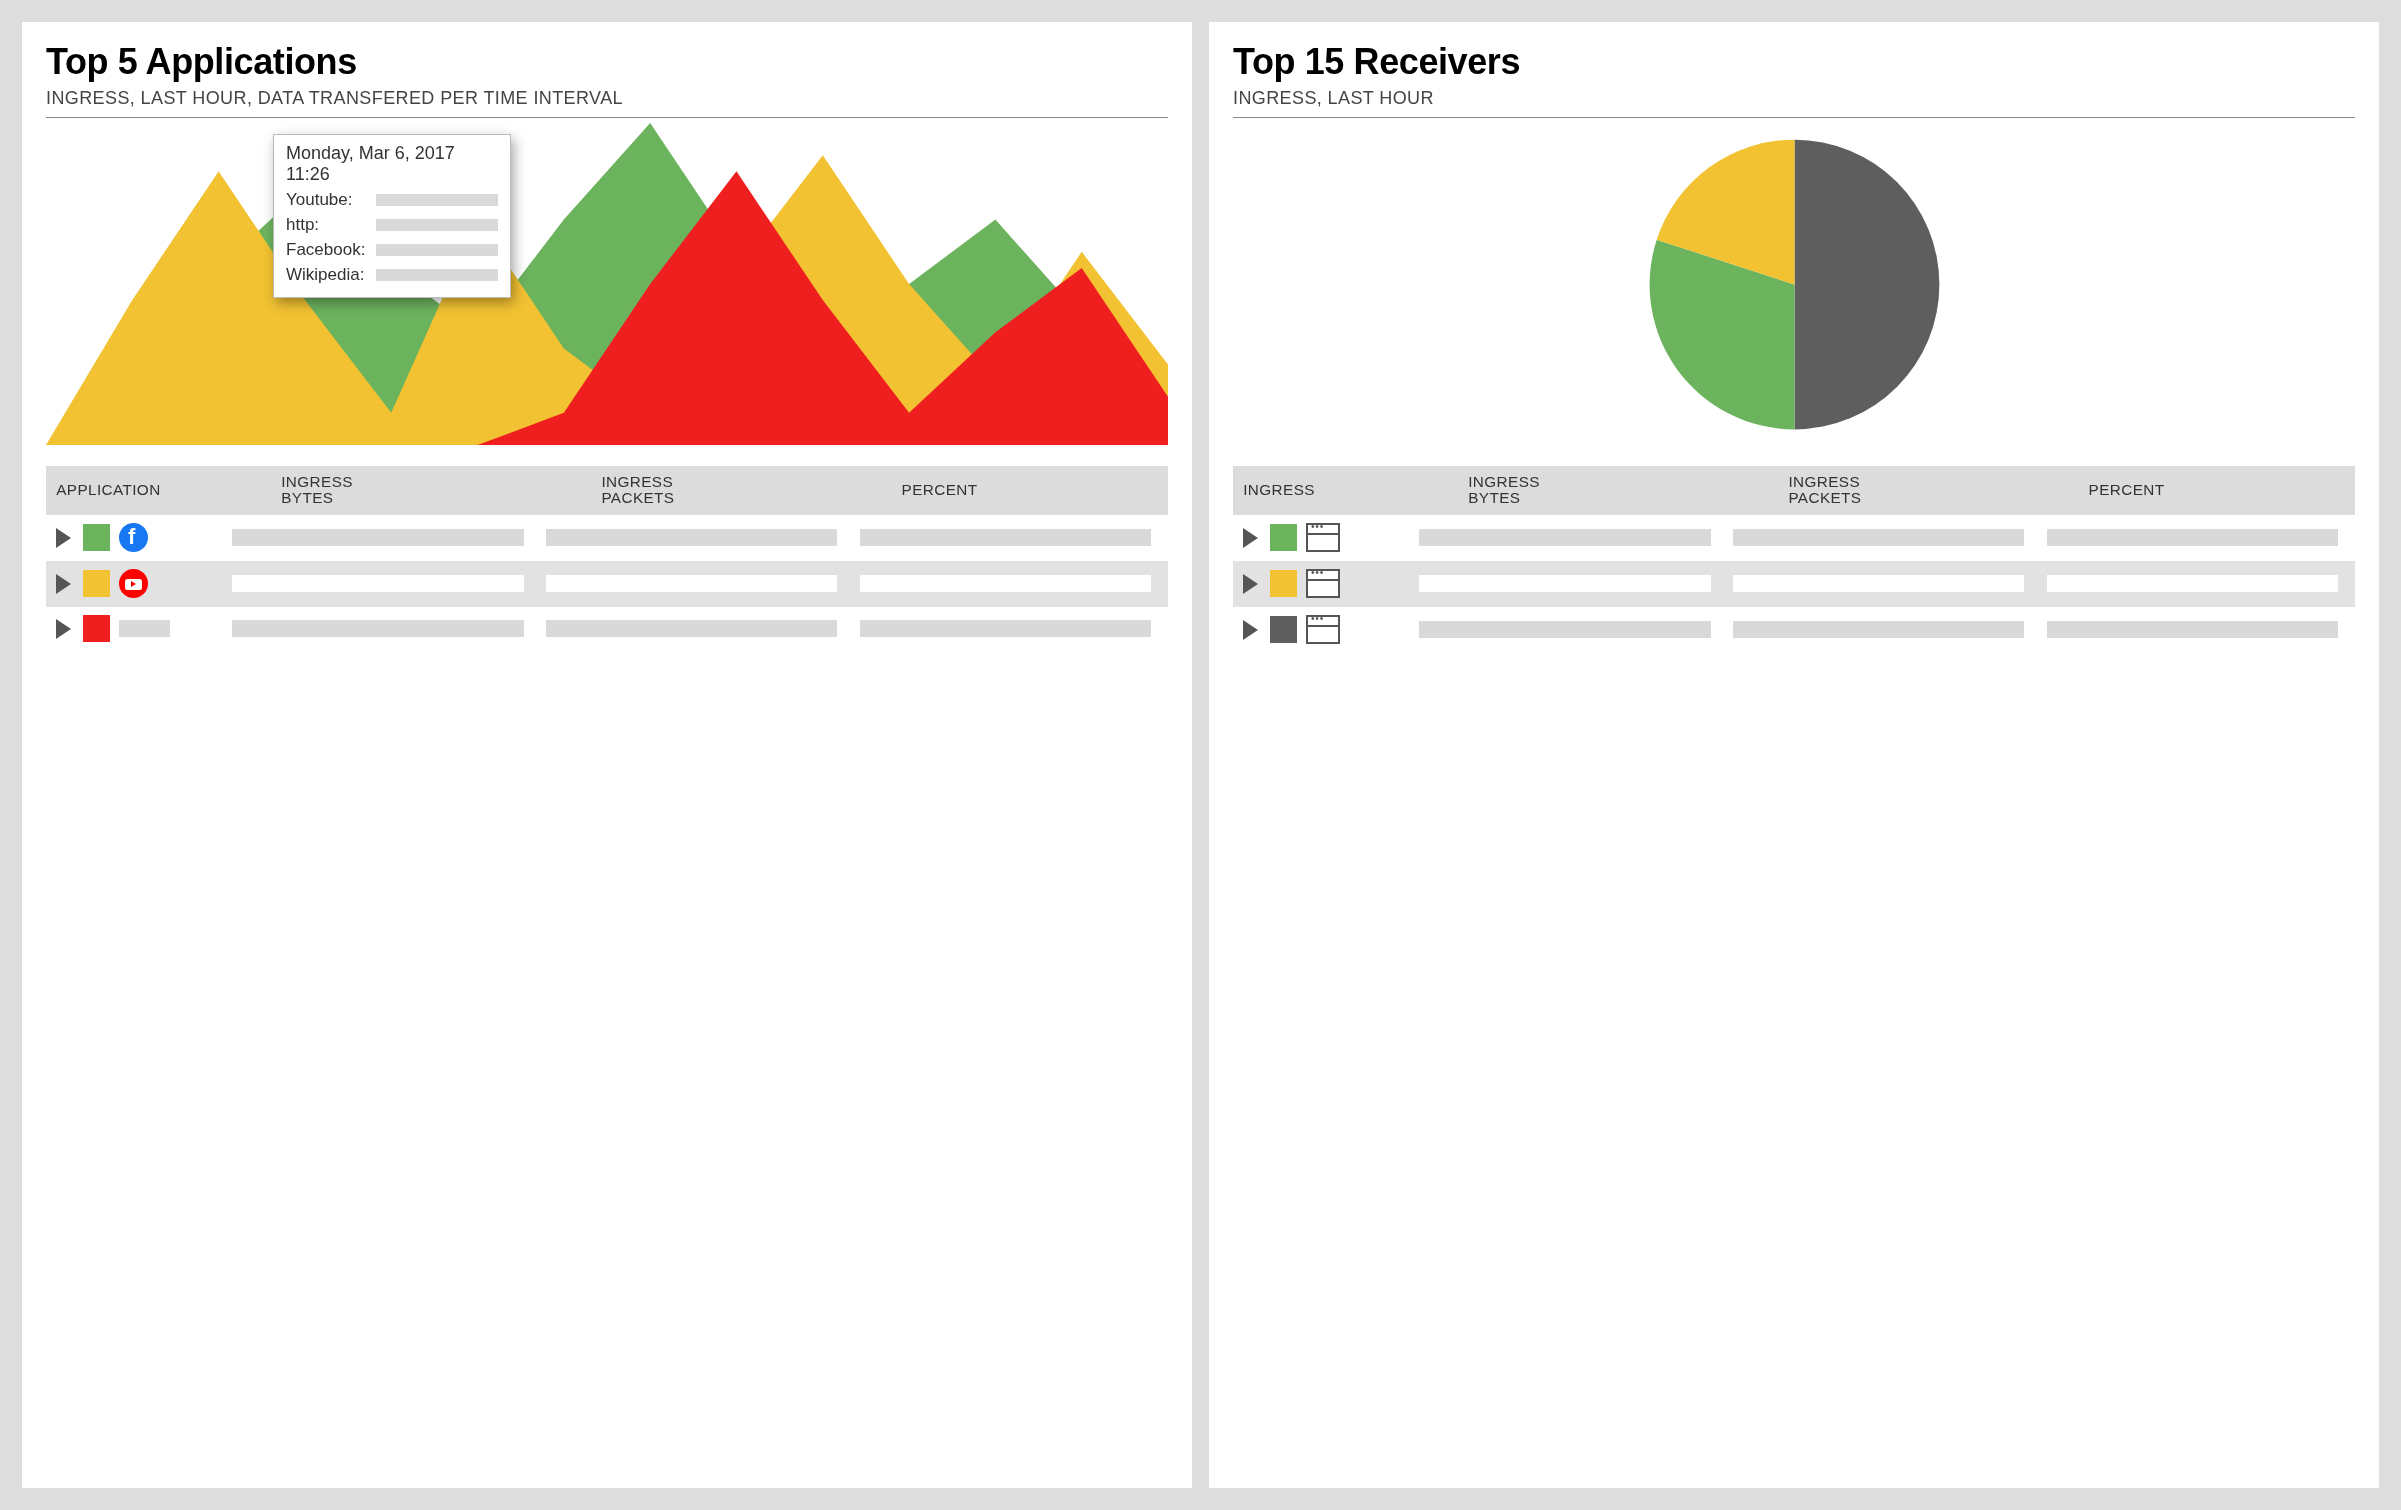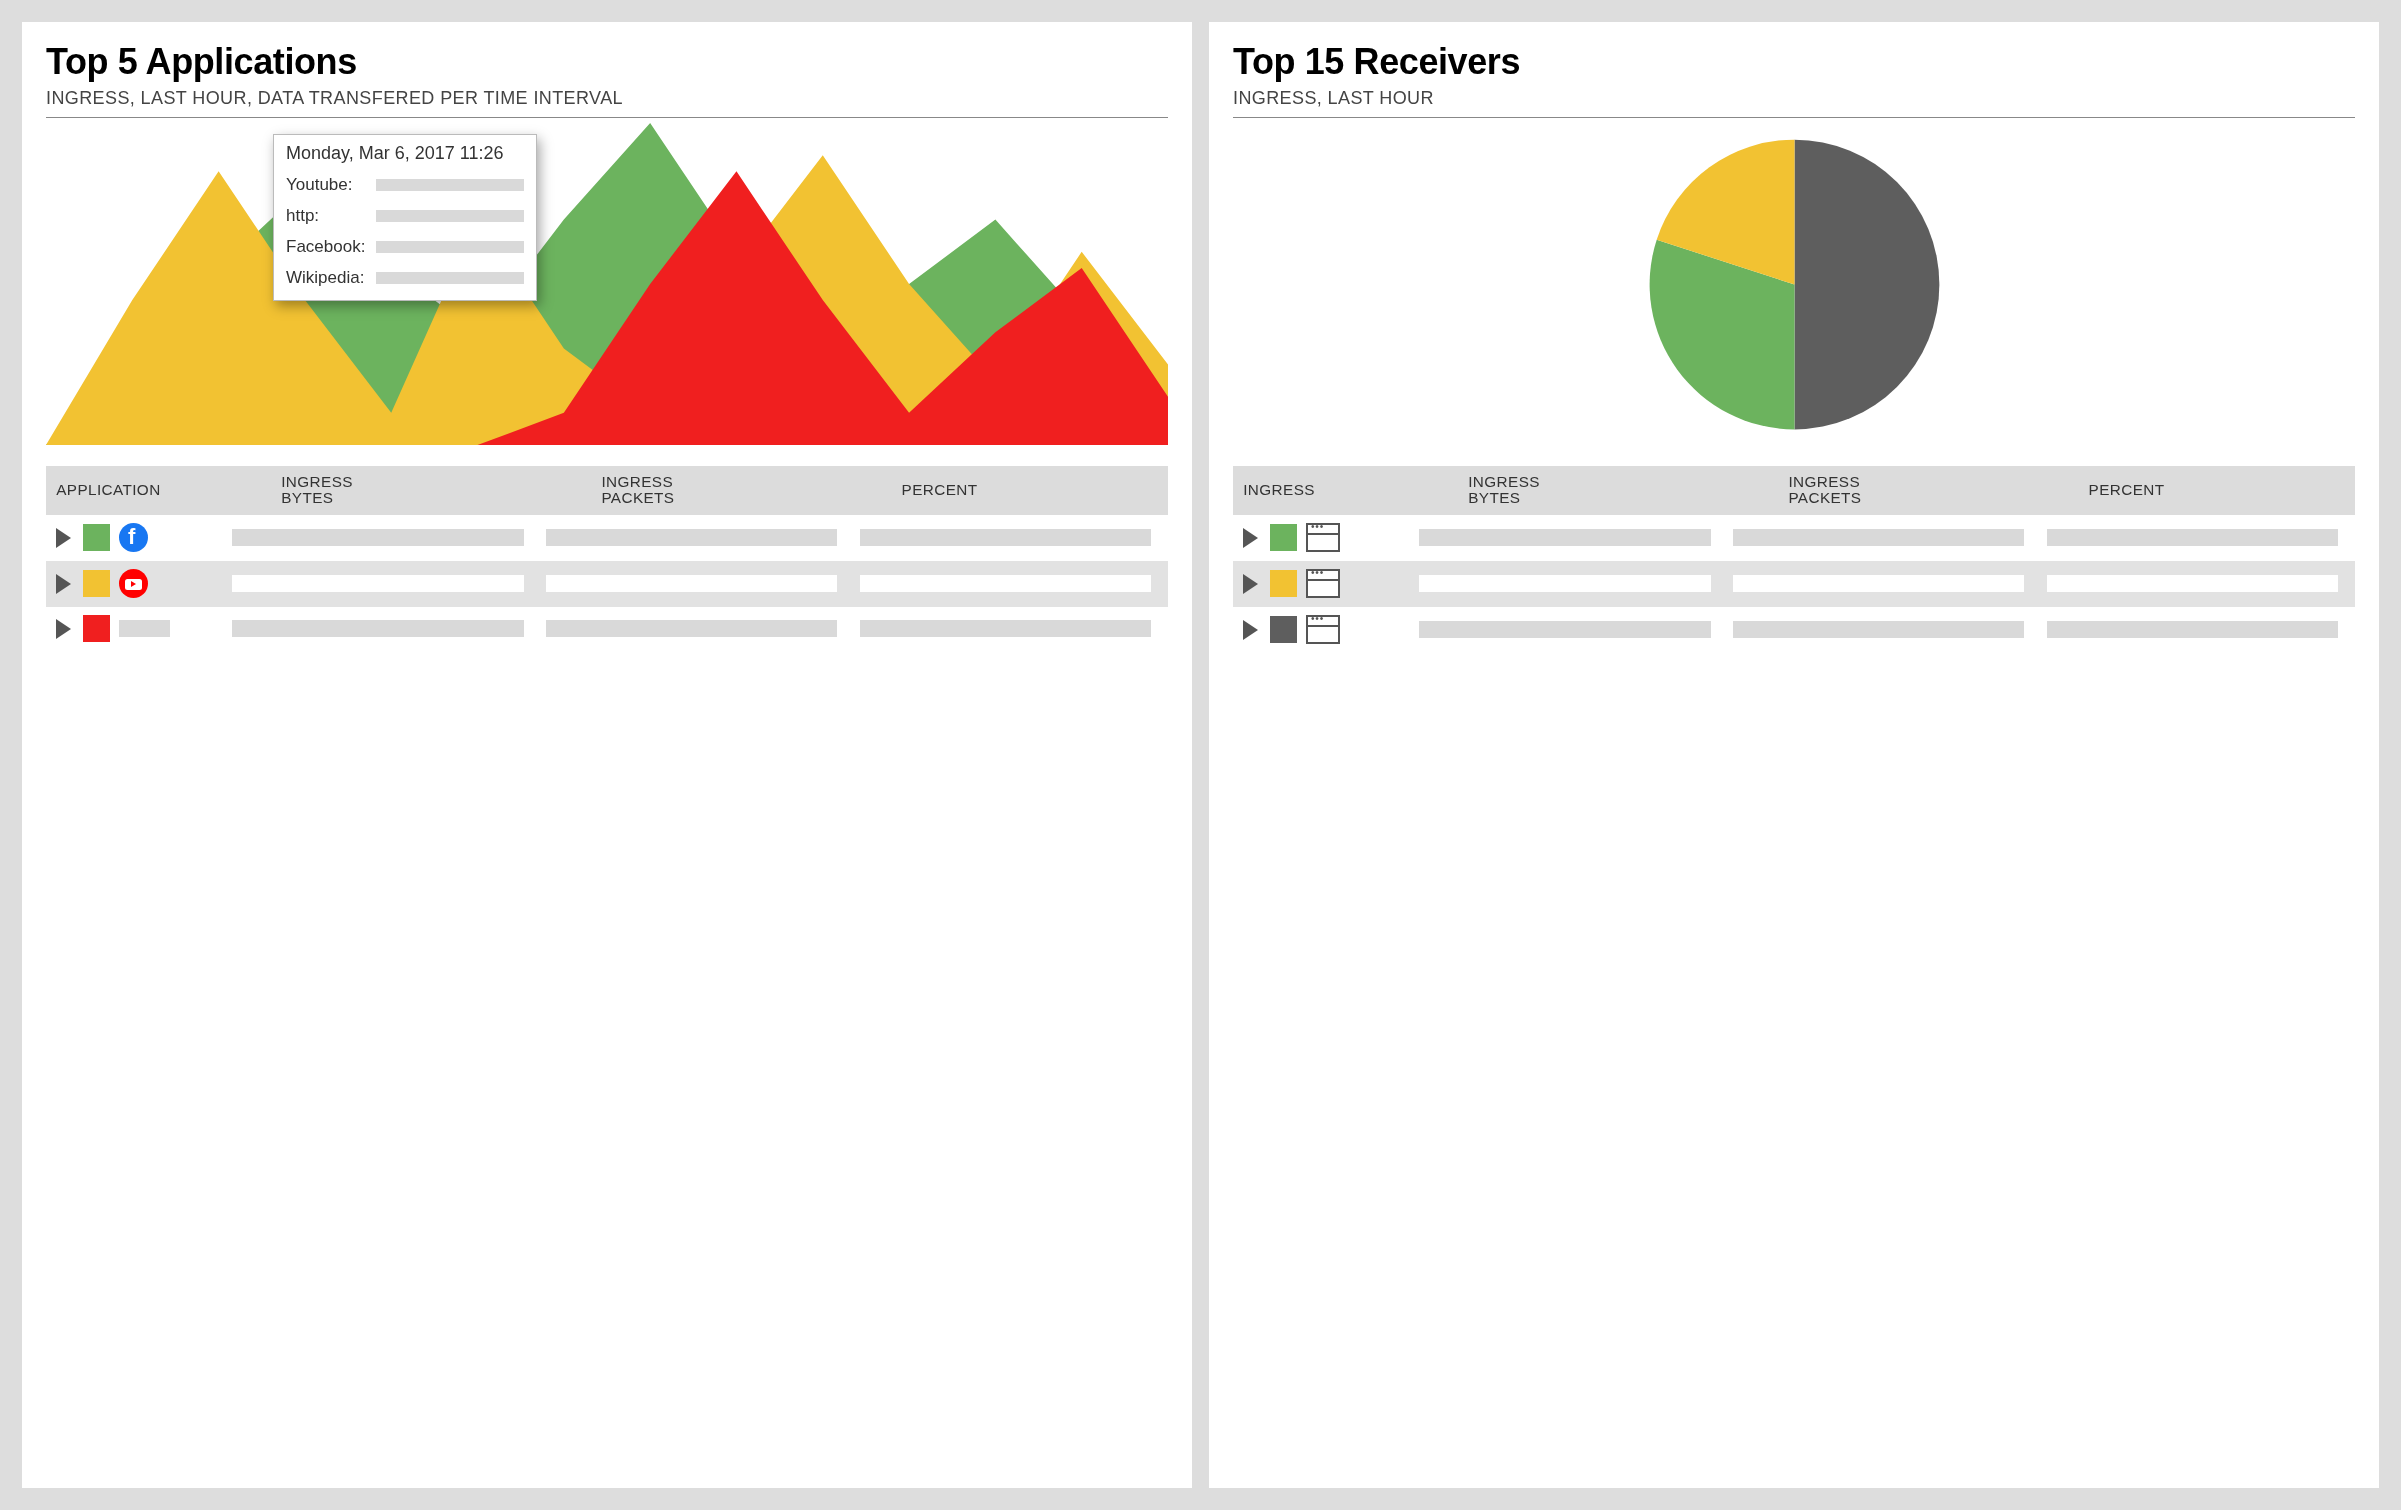--- a/index.html
+++ b/index.html
@@ -42,29 +42,29 @@
     position: relative;
     margin-top: 5.1px;
   }
   .area-svg { width:100%; height:100%; display:block; }
 
   
   .tooltip {
     position: absolute;
     top: 10.2px;
     left: 227px;
-    width: 264px;
+    width: 238px;
     background: #ffffff;
     border: 0.8px solid #bbb;
     box-shadow: 3.4px 5.1px 12px rgba(0,0,0,0.35);
     padding: 8.5px 12px 12px 12px;
     font-size: 17px;
     color: #333;
   }
-  .tooltip-row { display:flex; align-items:center; gap:8.5px; margin-top:11px;justify-content:space-between; }
+  .tooltip-row { display:flex; align-items:center; gap:8.5px; margin-top:5px;justify-content:space-between; }
   .tooltip-bar { flex:1; height:12px; background:#d9d9d9; }
   .tooltip-row .lbl { width:81px; }
 
   .pie-wrap { display:flex; justify-content:center; align-items:center; height:322px; margin-top:5.1px; }
 
   
   .tbl { margin-top: 20.4px; }
   .tbl-head {
     display:flex;
     background:#dcdcdc;

